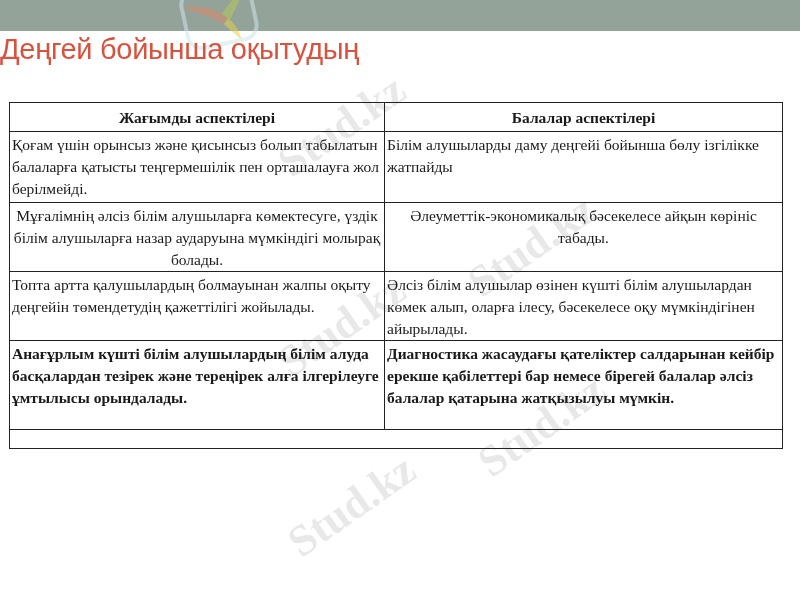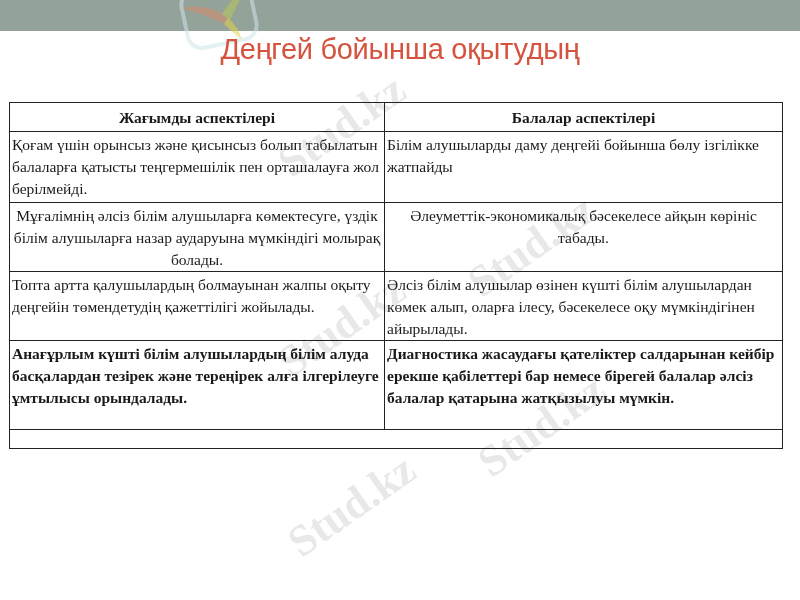--- a/index.html
+++ b/index.html
@@ -31,21 +31,20 @@
       top: -20px;
       width: 95px;
       height: 70px;
       opacity: 0.55;
     }
     .title {
       position: absolute;
       left: 0;
       top: 33px;
       width: 800px;
-      text-align: center;
       color: #d5533f;
       font-family: "Liberation Sans", sans-serif;
       font-size: 29px;
       line-height: 33px;
       letter-spacing: -0.3px;
     }
     .watermark {
       position: absolute;
       color: rgba(150,150,150,0.22);
       font-family: "Liberation Serif", serif;

